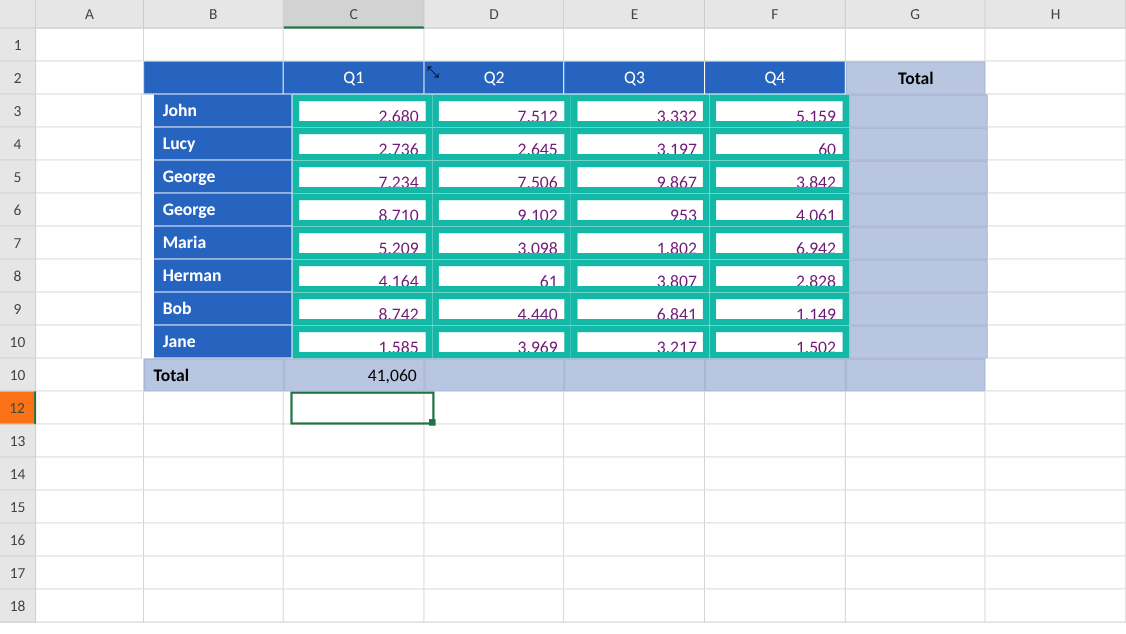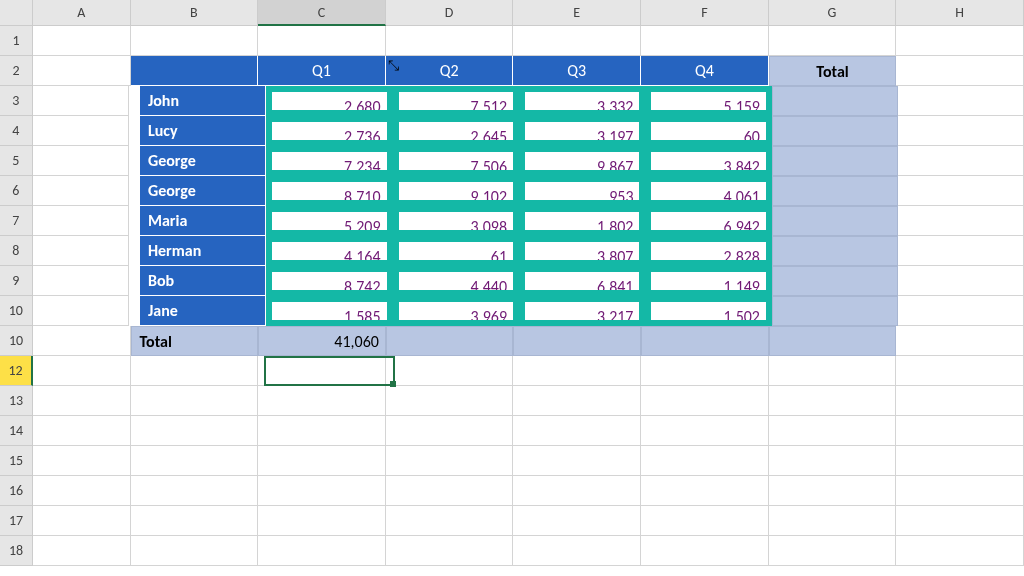--- a/index.html
+++ b/index.html
@@ -49,21 +49,21 @@
       width: 34px;
       background: #e6e6e6;
       border-right: 1px solid #ccc;
       border-bottom: 1px solid #ccc;
       text-align: center;
       line-height: 29px;
       color: #444;
       font-size: 14px;
     }
     .rowhdr.sel {
-      background: #fde047;
+      background: #f97316;
       border-right: 2px solid #217346;
     }
     .cell {
       width: 131px;
       height: 100%;
       border-right: 1px solid #d4d4d4;
       border-bottom: 1px solid #d4d4d4;
       padding: 0 6px;
       line-height: 29px;
       text-align: right;

